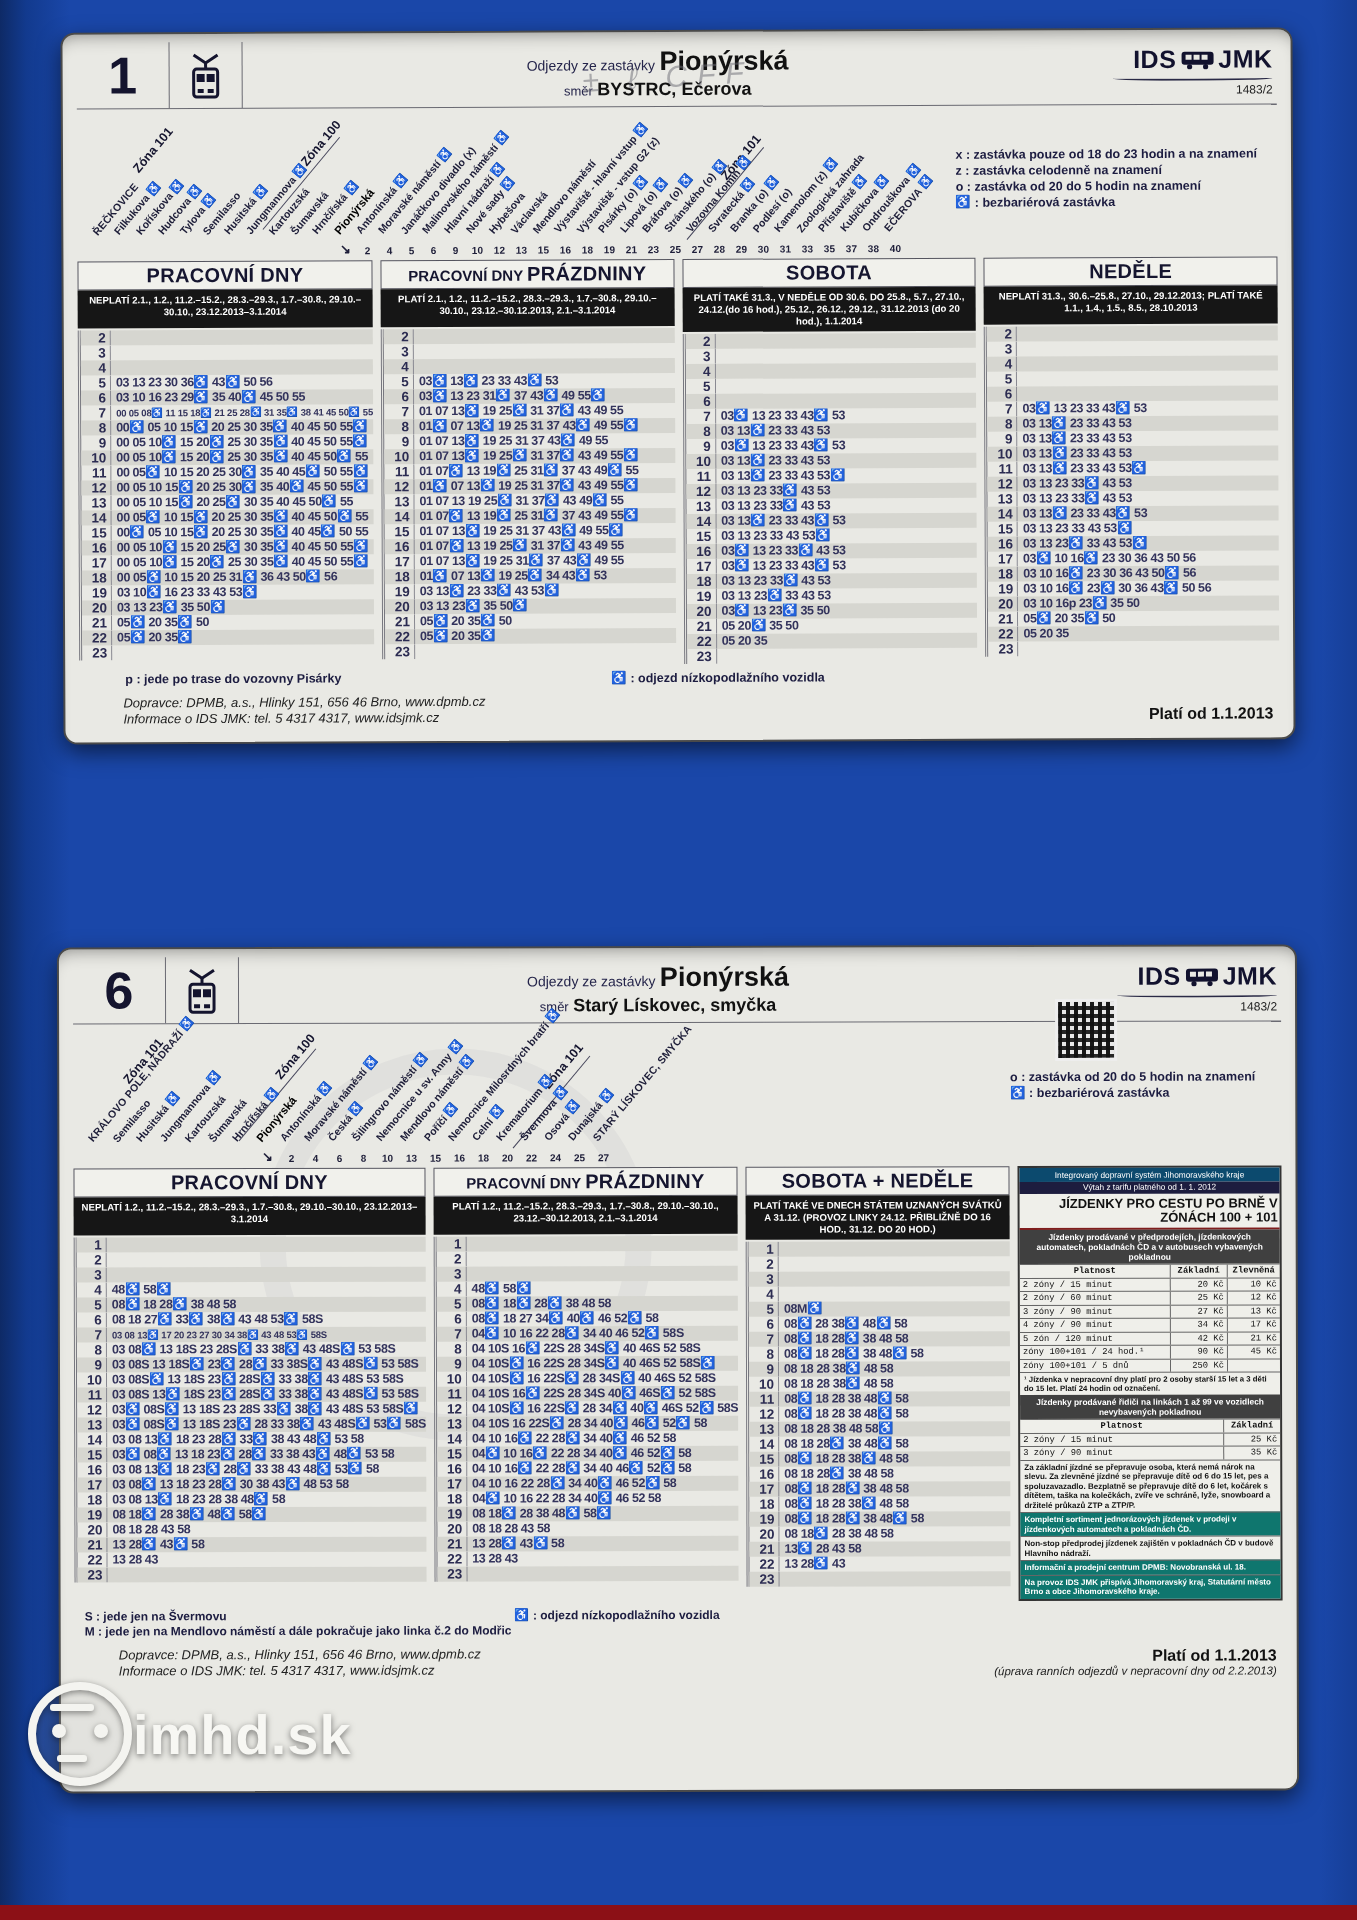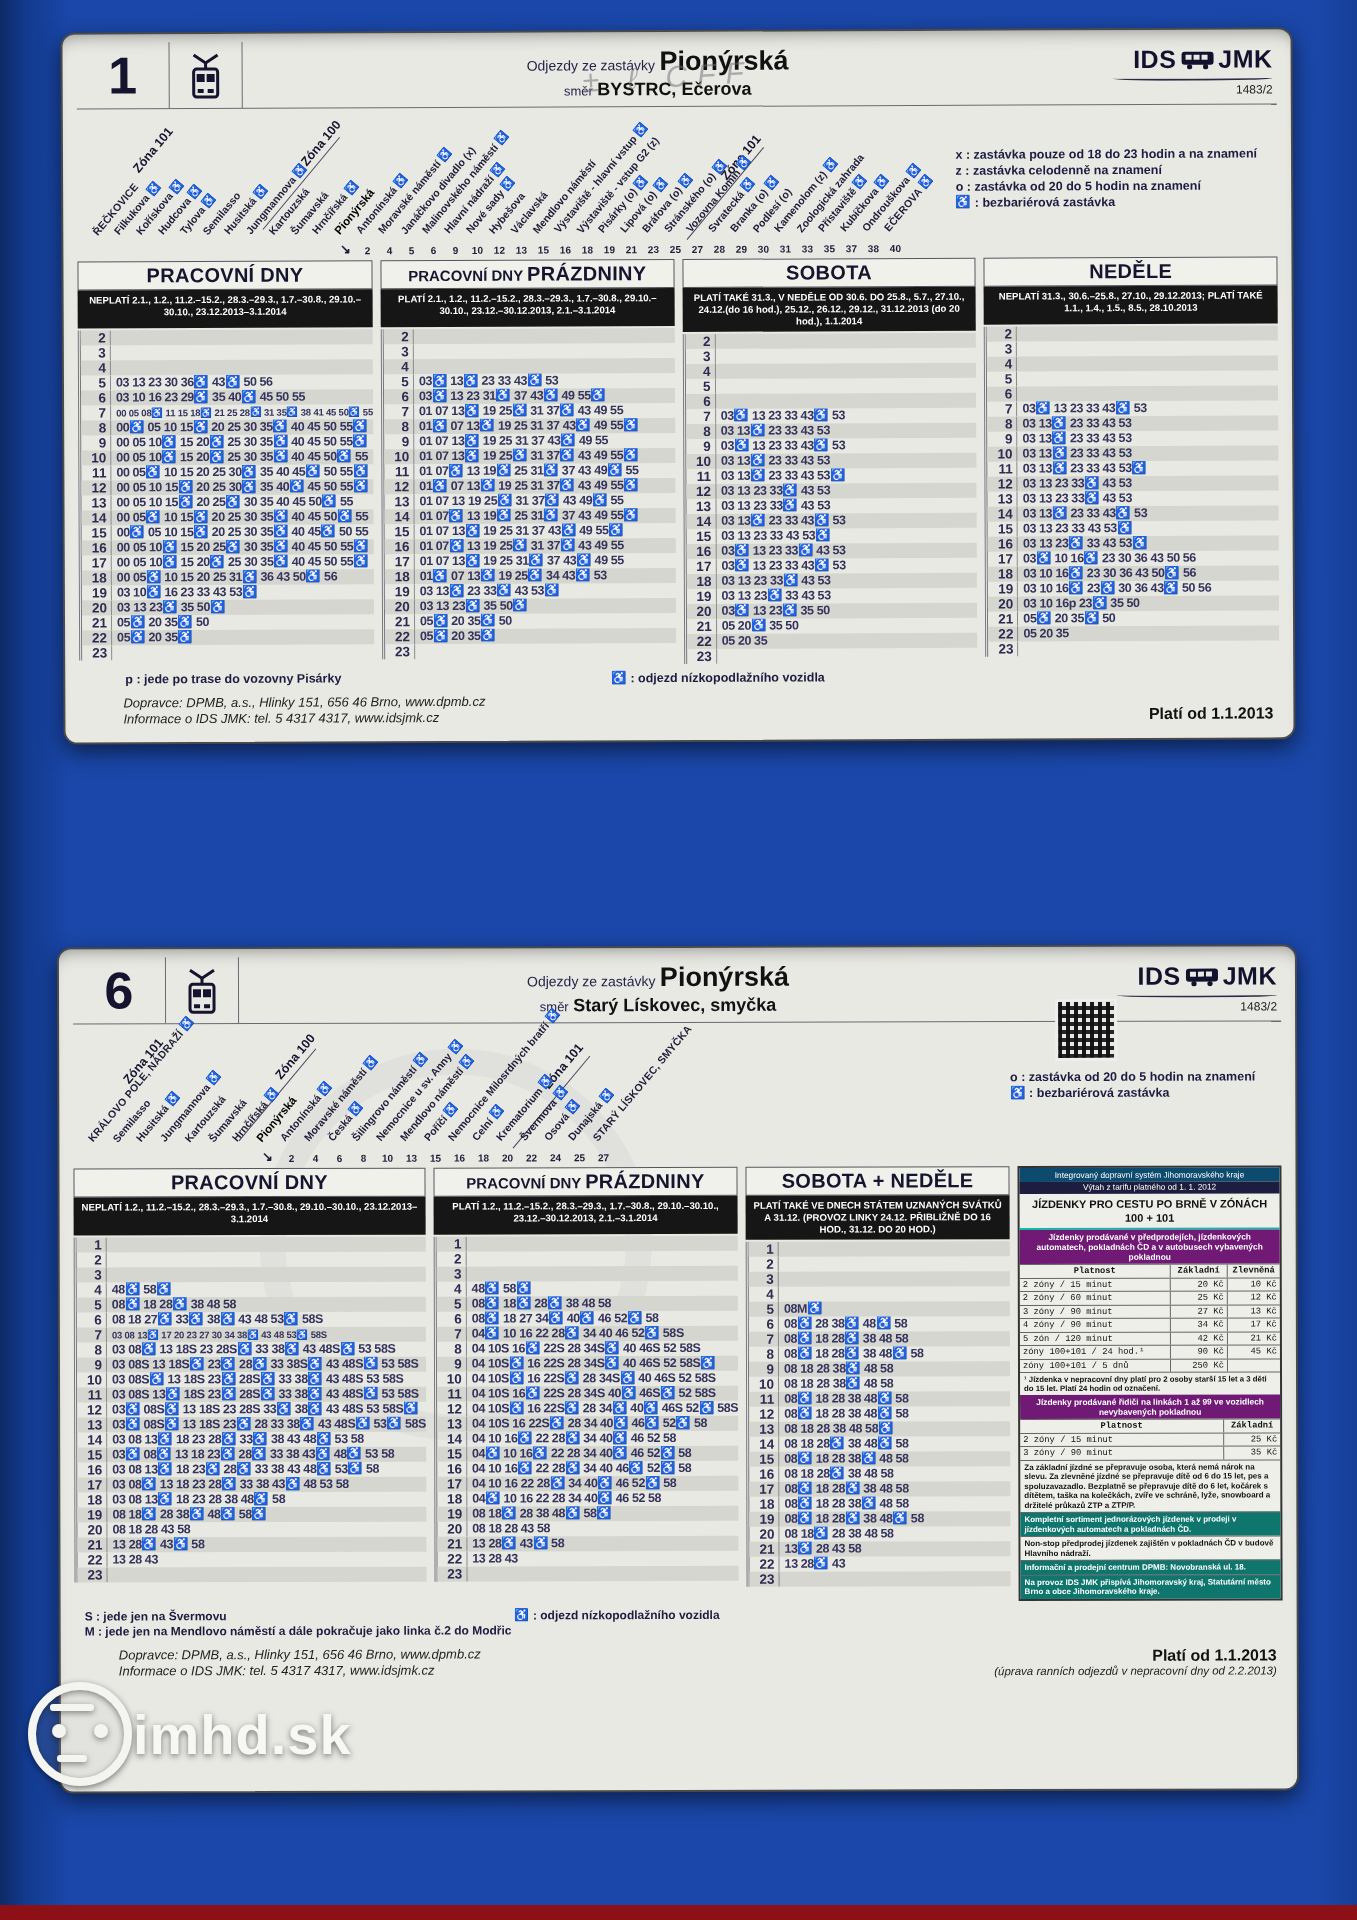--- a/index.html
+++ b/index.html
@@ -83,23 +83,23 @@
   .fnote2{padding:6px 0 0 10px;font-size:12px;font-weight:600;color:#1c1c40;line-height:15px;position:relative;}
   .fnote2 .lowfloat{position:absolute;left:440px;top:6px;}
   .opr{display:flex;justify-content:space-between;align-items:flex-end;padding:8px 6px 0 44px;}
   .opr .ops{font-style:italic;font-size:13px;line-height:16px;color:#222;}
   .valid{font-weight:800;font-size:16px;color:#111;text-align:right;}
   .validnote{font-style:italic;font-size:11.5px;color:#222;text-align:right;}
 
   .fare{border:2px solid #333;background:#efefea;color:#111;line-height:10.5px;}
   .f-h1{background:#0c4a6e;color:#fff;text-align:center;font-size:8.3px;padding:2px 2px 1px;}
   .f-h2{background:#1d1d3f;color:#fff;text-align:center;font-size:8.3px;padding:0 2px 2px;}
-  .f-title{font-size:11px;font-weight:800;text-align:center;padding:3px 2px;line-height:14px;
-    border-bottom:2px solid #14b8a6;}
-  .f-sub{background:#701a75;color:#fff;font-size:8.4px;font-weight:700;text-align:center;
+  .f-title{font-size:13px;font-weight:800;text-align:right;padding:3px 2px;line-height:14px;
+    border-bottom:2px solid #7f1d1d;}
+  .f-sub{background:#404040;color:#fff;font-size:8.4px;font-weight:700;text-align:center;
     padding:2px 3px;line-height:10px;}
   .ftr{display:flex;border-top:1px solid #666;}
   .ftr span{display:block;font-size:8.8px;padding:1px 3px;font-family:Liberation Mono, monospace;}
   .ftr .fa{flex:1;}
   .ftr .fb{width:50px;border-left:1px solid #666;text-align:right;}
   .ftr .fc{width:46px;border-left:1px solid #666;text-align:right;}
   .fhdr span{font-weight:800;text-align:center !important;}
   .f-note{font-size:7.8px;font-weight:600;padding:2px 4px;border-top:1px solid #666;line-height:9px;}
   .fpar{font-size:8px;font-weight:600;padding:2px 4px;border-top:1px solid #666;line-height:9.5px;}
   .fpar.inv{background:#0f766e;color:#fff;}
@@ -989,21 +989,21 @@
             <div class="trow">
               <span class="h">15</span>
               <span class="m">03♿ 08♿ 13 18 23♿ 28♿ 33 38 43♿ 48♿ 53 58</span>
             </div>
             <div class="trow">
               <span class="h">16</span>
               <span class="m">03 08 13♿ 18 23♿ 28♿ 33 38 43 48♿ 53♿ 58</span>
             </div>
             <div class="trow">
               <span class="h">17</span>
-              <span class="m">03 08♿ 13 18 23 28♿ 33 38 43♿ 48 53 58</span>
+              <span class="m">03 08♿ 13 18 23 28♿ 30 38 43♿ 48 53 58</span>
             </div>
             <div class="trow">
               <span class="h">18</span>
               <span class="m">03 08 13♿ 18 23 28 38 48♿ 58</span>
             </div>
             <div class="trow">
               <span class="h">19</span>
               <span class="m">08 18♿ 28 38♿ 48♿ 58♿</span>
             </div>
             <div class="trow">

